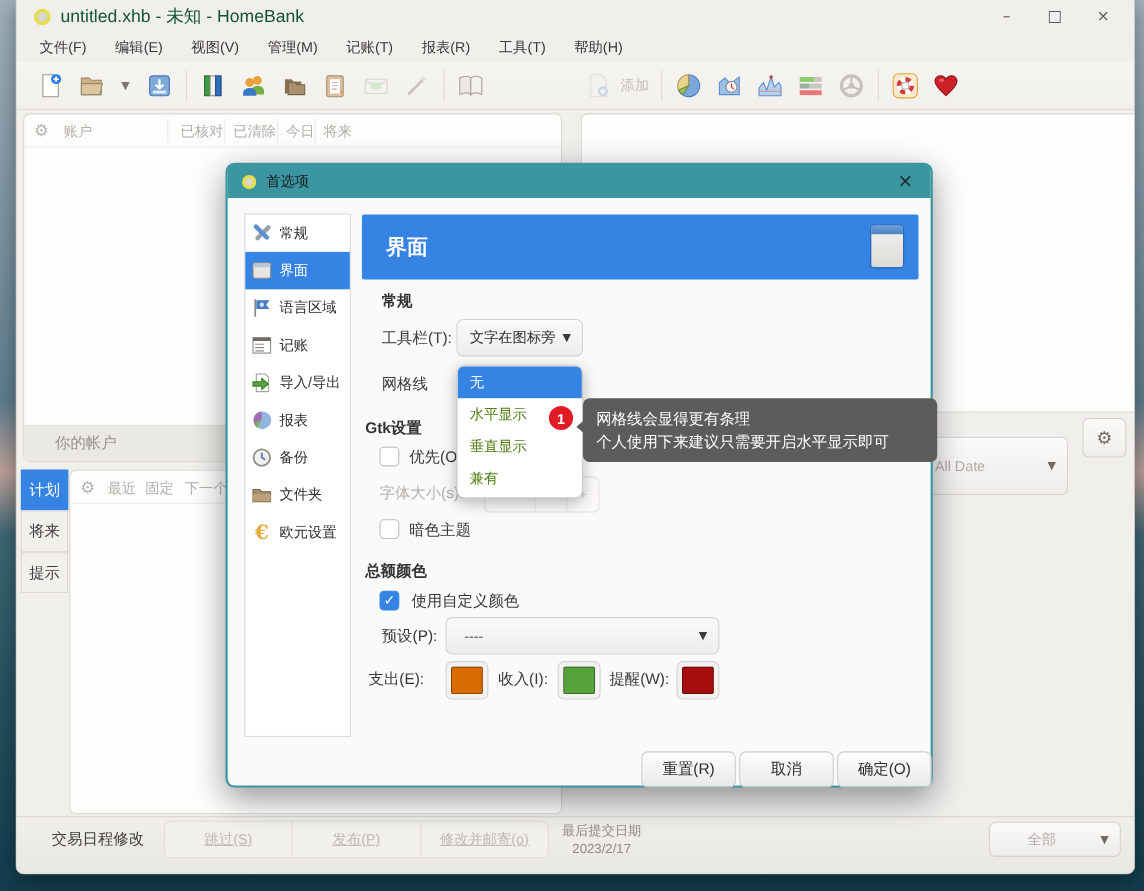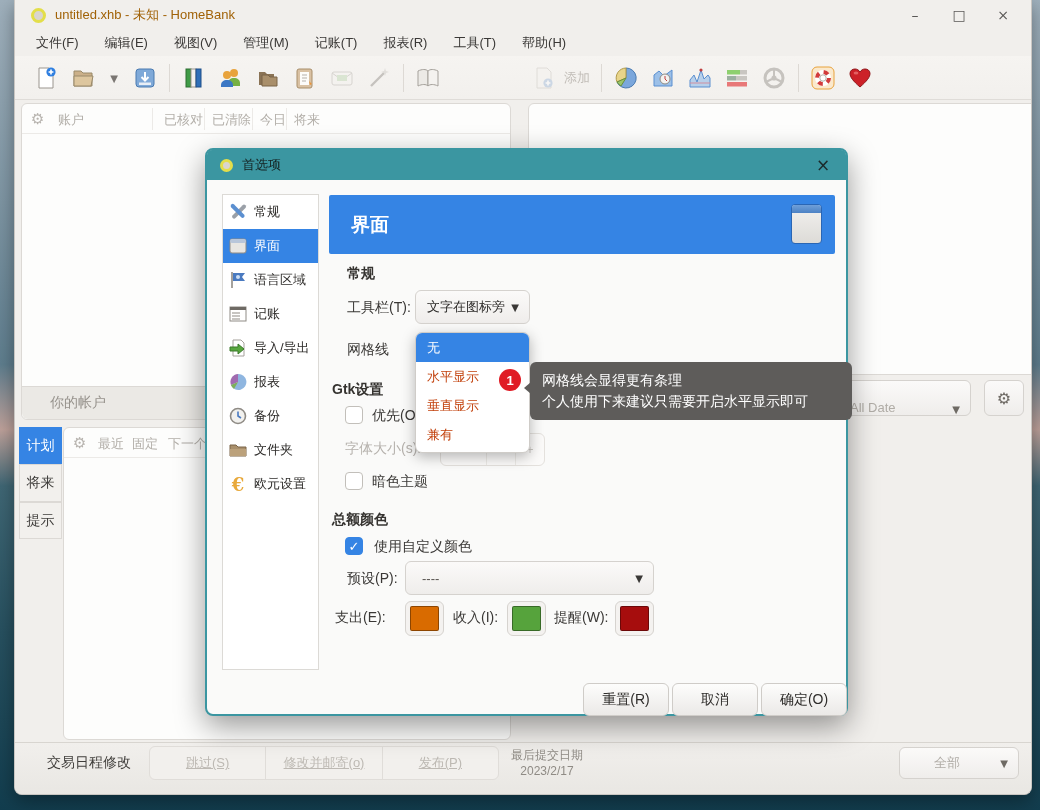--- a/index.html
+++ b/index.html
@@ -8,21 +8,21 @@
     font-family:"Liberation Sans","DejaVu Sans",sans-serif;
     background:linear-gradient(180deg,#9fb0bc 0%,#7d94a2 25%,#5e7d8d 45%,#bda099 53%,#3f6674 60%,#27505f 78%,#123d4e 100%);
     position:relative; font-size:13px; color:#2e2c2a;
   }
   .win { position:absolute; left:14px; top:0; width:1018px; height:795px;
     background:#f1efec; border:1px solid #c9c6c2; border-top:none;
     border-radius:0 0 8px 8px; box-shadow:0 6px 18px rgba(0,0,0,.35); overflow:hidden; }
   
   .titlebar { position:relative; height:30px; display:flex; align-items:center; }
   .appicon { width:15px; height:15px; border-radius:50%; background:#d9d5cf; border:3px solid #e3de4a; margin-left:16px; }
-  .titletext { margin-left:9px; font-size:13px; color:#a16207; }
+  .titletext { margin-left:9px; font-size:16px; color:#14532d; }
   .wctrls { position:absolute; right:6px; top:0; height:30px; display:flex; }
   .wctrl { width:44px; height:30px; display:flex; align-items:center; justify-content:center; color:#5a5856; font-size:14px; font-family:"DejaVu Sans",sans-serif; }
   
   .menubar { height:26px; display:flex; align-items:center; padding-left:8px; }
   .menuitem { padding:0 13px; font-size:13px; color:#3a3836; }
   
   .toolbar { position:relative; height:44px; background:linear-gradient(#f6f4f1,#f2f0ed); border-bottom:1px solid #dfdcd8; }
   .tbgroup { position:absolute; top:0; height:44px; display:flex; align-items:center; gap:11px; }
   .tbicon { width:26px; height:26px; display:flex; align-items:center; justify-content:center; }
   .tbsep { width:1px; height:28px; background:#ddd9d4; }
@@ -63,21 +63,21 @@
   .ditem.sel { background:#3584e4; color:#fff; }
   .dico { width:20px; height:20px; flex:0 0 20px; display:flex; align-items:center; justify-content:center; }
   .banner { position:absolute; left:122px; top:45px; width:506px; height:59px; background:#3584e4; border-radius:2px; }
   .bannertext { position:absolute; left:22px; top:17px; font-size:19px; font-weight:bold; color:#fff; }
   .bannerwin { position:absolute; right:13px; top:9px; width:31px; height:40px; background:linear-gradient(#f2f1ef,#dddbd7); border:1px solid #2a66b4; border-radius:4px; }
   .bannerwin::before { content:""; position:absolute; left:0; right:0; top:0; height:8px; background:linear-gradient(#6f9fd8,#4c82c4); border-radius:3px 3px 0 0; }
   .sectitle { position:absolute; font-size:14px; font-weight:bold; color:#353330; }
   .flabel { position:absolute; font-size:14px; color:#3a3836; }
   .flabel.dis { color:#b5b1ac; }
   .popup { position:absolute; left:208px; top:182px; width:115px; height:121px; background:#fff; border:1px solid #cfccc8; border-radius:7px; box-shadow:0 4px 14px rgba(0,0,0,.28); overflow:hidden; z-index:5; }
-  .popt { height:29px; display:flex; align-items:center; padding-left:11px; font-size:13px; color:#c2410c; }
+  .popt { height:29px; display:flex; align-items:center; padding-left:11px; font-size:13px; color:#4d7c0f; }
   .popt.sel { background:#3584e4; color:#fff; }
   .badge { position:absolute; left:292px; top:219px; width:22px; height:22px; border-radius:50%; background:#e01b24; color:#fff; font-size:13px; font-weight:bold; display:flex; align-items:center; justify-content:center; box-shadow:0 0 0 2px #fff; z-index:7; }
   .tooltip { position:absolute; left:323px; top:212px; width:322px; height:58px; background:#5e5c5a; border-radius:6px; color:#fff; font-size:14px; line-height:21px; padding:8px 12px; z-index:6; }
   .tooltip::before { content:""; position:absolute; left:-6px; top:20px; border:6px solid transparent; border-left:none; border-right:7px solid #5e5c5a; }
   .cb { position:absolute; width:18px; height:18px; border-radius:4px; background:#fff; border:1px solid #c2bfba; }
   .cb.on { background:#3584e4; border-color:#3584e4; color:#fff; font-size:13px; display:flex; align-items:center; justify-content:center; font-family:"DejaVu Sans",sans-serif; }
   .spinner { position:absolute; left:233px; top:283px; width:105px; height:33px; background:#fbfaf9; border:1px solid #e4e1dd; border-radius:6px; display:flex; }
   .spinner .val { flex:1.6; }
   .spinner .seg { flex:1; border-left:1px solid #eceae6; display:flex; align-items:center; justify-content:center; color:#c9c6c1; font-size:12px; }
   .swatchbtn { position:absolute; width:39px; height:35px; background:#f4f2f0; border:1px solid #d6d3cf; border-radius:6px; padding:4px; }
@@ -260,21 +260,21 @@
       <span class="collabel" style="left:190px;">已清除</span>
       <span class="colsep" style="left:230px;"></span>
       <span class="collabel" style="left:238px;">今日</span>
       <span class="colsep" style="left:264px;"></span>
       <span class="collabel" style="left:272px;">将来</span>
     </div>
     <div class="accfooter">你的帐户</div>
   </div>
 
   <div class="panel" style="left:513px; top:103px; width:513px; height:272px;"></div>
-  <div class="ddbtn" style="left:821px; top:380px; width:135px; height:36px;align-items:flex-end;">
+  <div class="ddbtn" style="left:821px; top:397px; width:135px; height:53px;">
     <span class="txt gray">All Date</span>
     <span class="arr">▼</span>
   </div>
   <div class="gearbtn" style="left:969px; top:380px; width:40px; height:36px;">⚙</div>
 
   <div class="vtab sel" style="top:427px; height:37px;">计划</div>
   <div class="vtab" style="top:464px; height:38px;">将来</div>
   <div class="vtab" style="top:502px; height:37px;">提示</div>
 
   <div class="panel" style="left:48px; top:427px; width:448px; height:313px;">
@@ -283,22 +283,22 @@
       <span class="collabel" style="left:34px;">最近</span>
       <span class="collabel" style="left:68px;">固定</span>
       <span class="collabel" style="left:104px;">下一个</span>
     </div>
   </div>
 
   <div class="bottombar">
     <div class="bblabel">交易日程修改</div>
     <div class="btngroup">
       <div>跳过(S)</div>
+      <div>发布(P)</div>
       <div>修改并邮寄(o)</div>
-      <div>发布(P)</div>
     </div>
     <div class="lastpost">
       <div>最后提交日期</div>
       <div style="text-align:center;">2023/2/17</div>
     </div>
     <div class="ddbtn" style="right:12px; top:4px; width:120px; height:32px;">
       <span class="txt gray" style="padding-left:34px;">全部</span>
       <span class="arr">▼</span>
     </div>
   </div>

